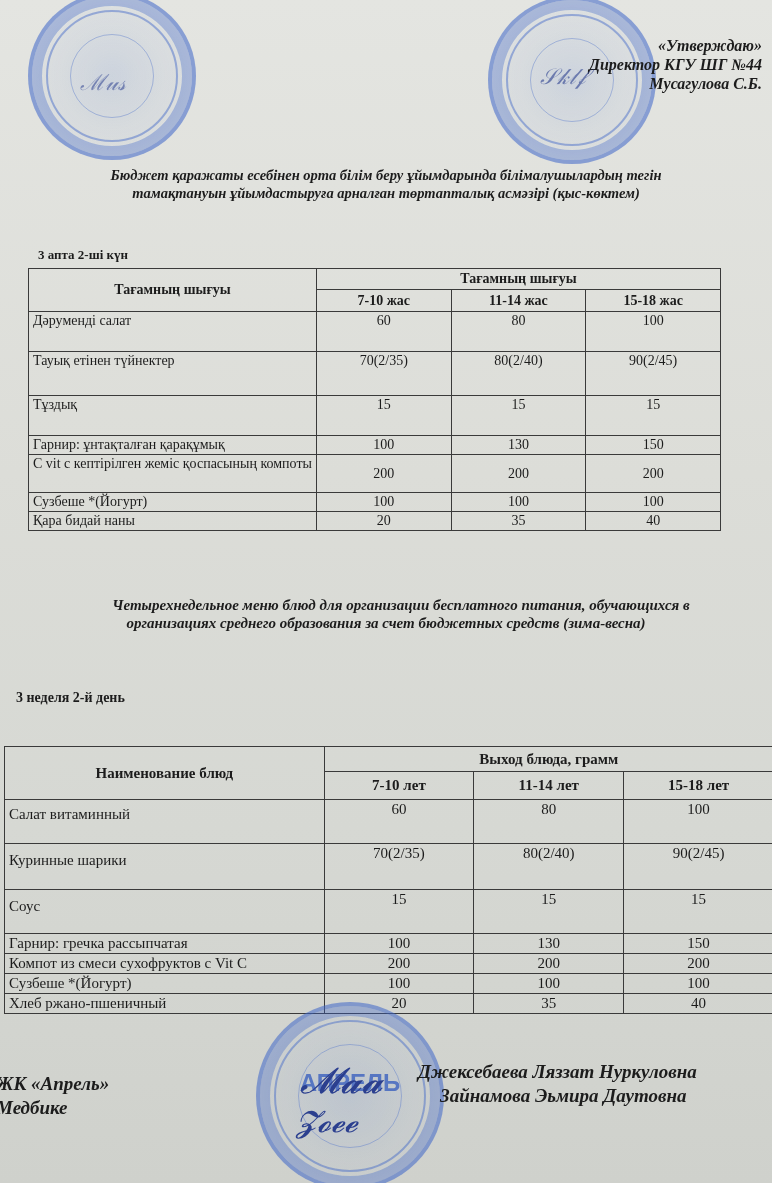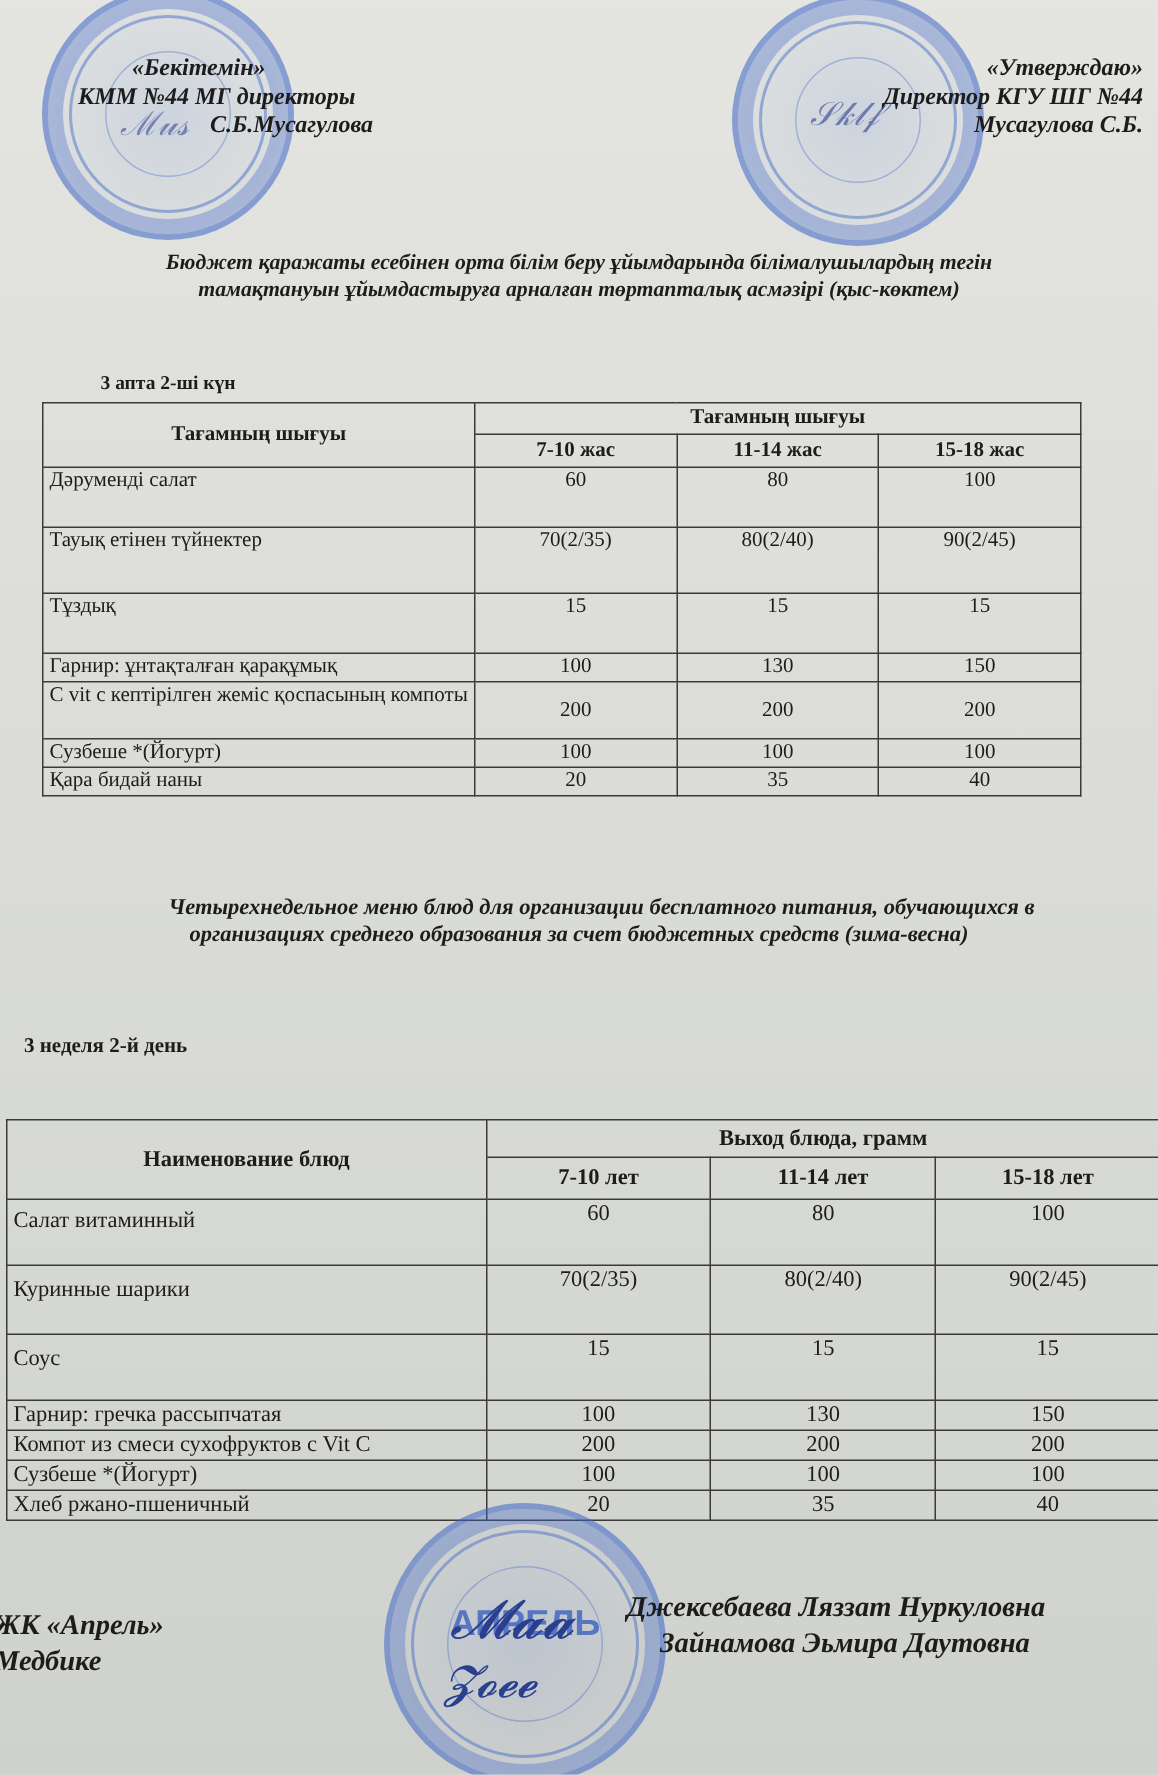--- a/index.html
+++ b/index.html
@@ -29,40 +29,35 @@
   <div class="stamp" style="left:28px;top:-8px;width:160px;height:160px;">
     <div class="ring"></div>
       <div class="ring2"></div>
   </div>
 
   <div class="stamp" style="left:488px;top:-4px;width:160px;height:160px;">
     <div class="ring"></div>
       <div class="ring2"></div>
   </div>
 
-  <div class="approve" style="left:52px;top:36px;">
-    <div style="padding-left:36px;">«Бекітемін»</div>
-    <div>КММ  №44 МГ директоры</div>
-    <div style="padding-left:88px;">С.Б.Мусагулова</div>
-  </div>
   <div class="scribble" style="left:80px;top:66px;font-size:22px;opacity:.55;">ℳ𝓊𝓈</div>
 
   <div class="approve" style="right:10px;top:36px;text-align:right;">
     <div>«Утверждаю»</div>
     <div>Директор КГУ ШГ №44</div>
     <div>Мусагулова С.Б.</div>
   </div>
   <div class="scribble" style="left:540px;top:64px;font-size:22px;opacity:.6;">𝒮𝓀𝓁𝒻</div>
 
   <div class="title" style="top:166px;">
     <div>Бюджет қаражаты есебінен орта білім беру ұйымдарында білімалушылардың тегін</div>
     <div>тамақтануын ұйымдастыруға арналған төртапталық асмәзірі (қыс-көктем)</div>
   </div>
 
-  <div class="daylabel" style="left:38px;top:247px;margin-left:29px;">3 апта 2-ші күн</div>
+  <div class="daylabel" style="left:38px;top:247px;">3 апта 2-ші күн</div>
 
   <table style="left:28px;top:268px;width:693px;">
     <colgroup>
         <col style="width:302px">
         <col style="width:140px">
         <col style="width:140px">
         <col style="width:140px">
       </colgroup>
     <tbody>
         <tr>

